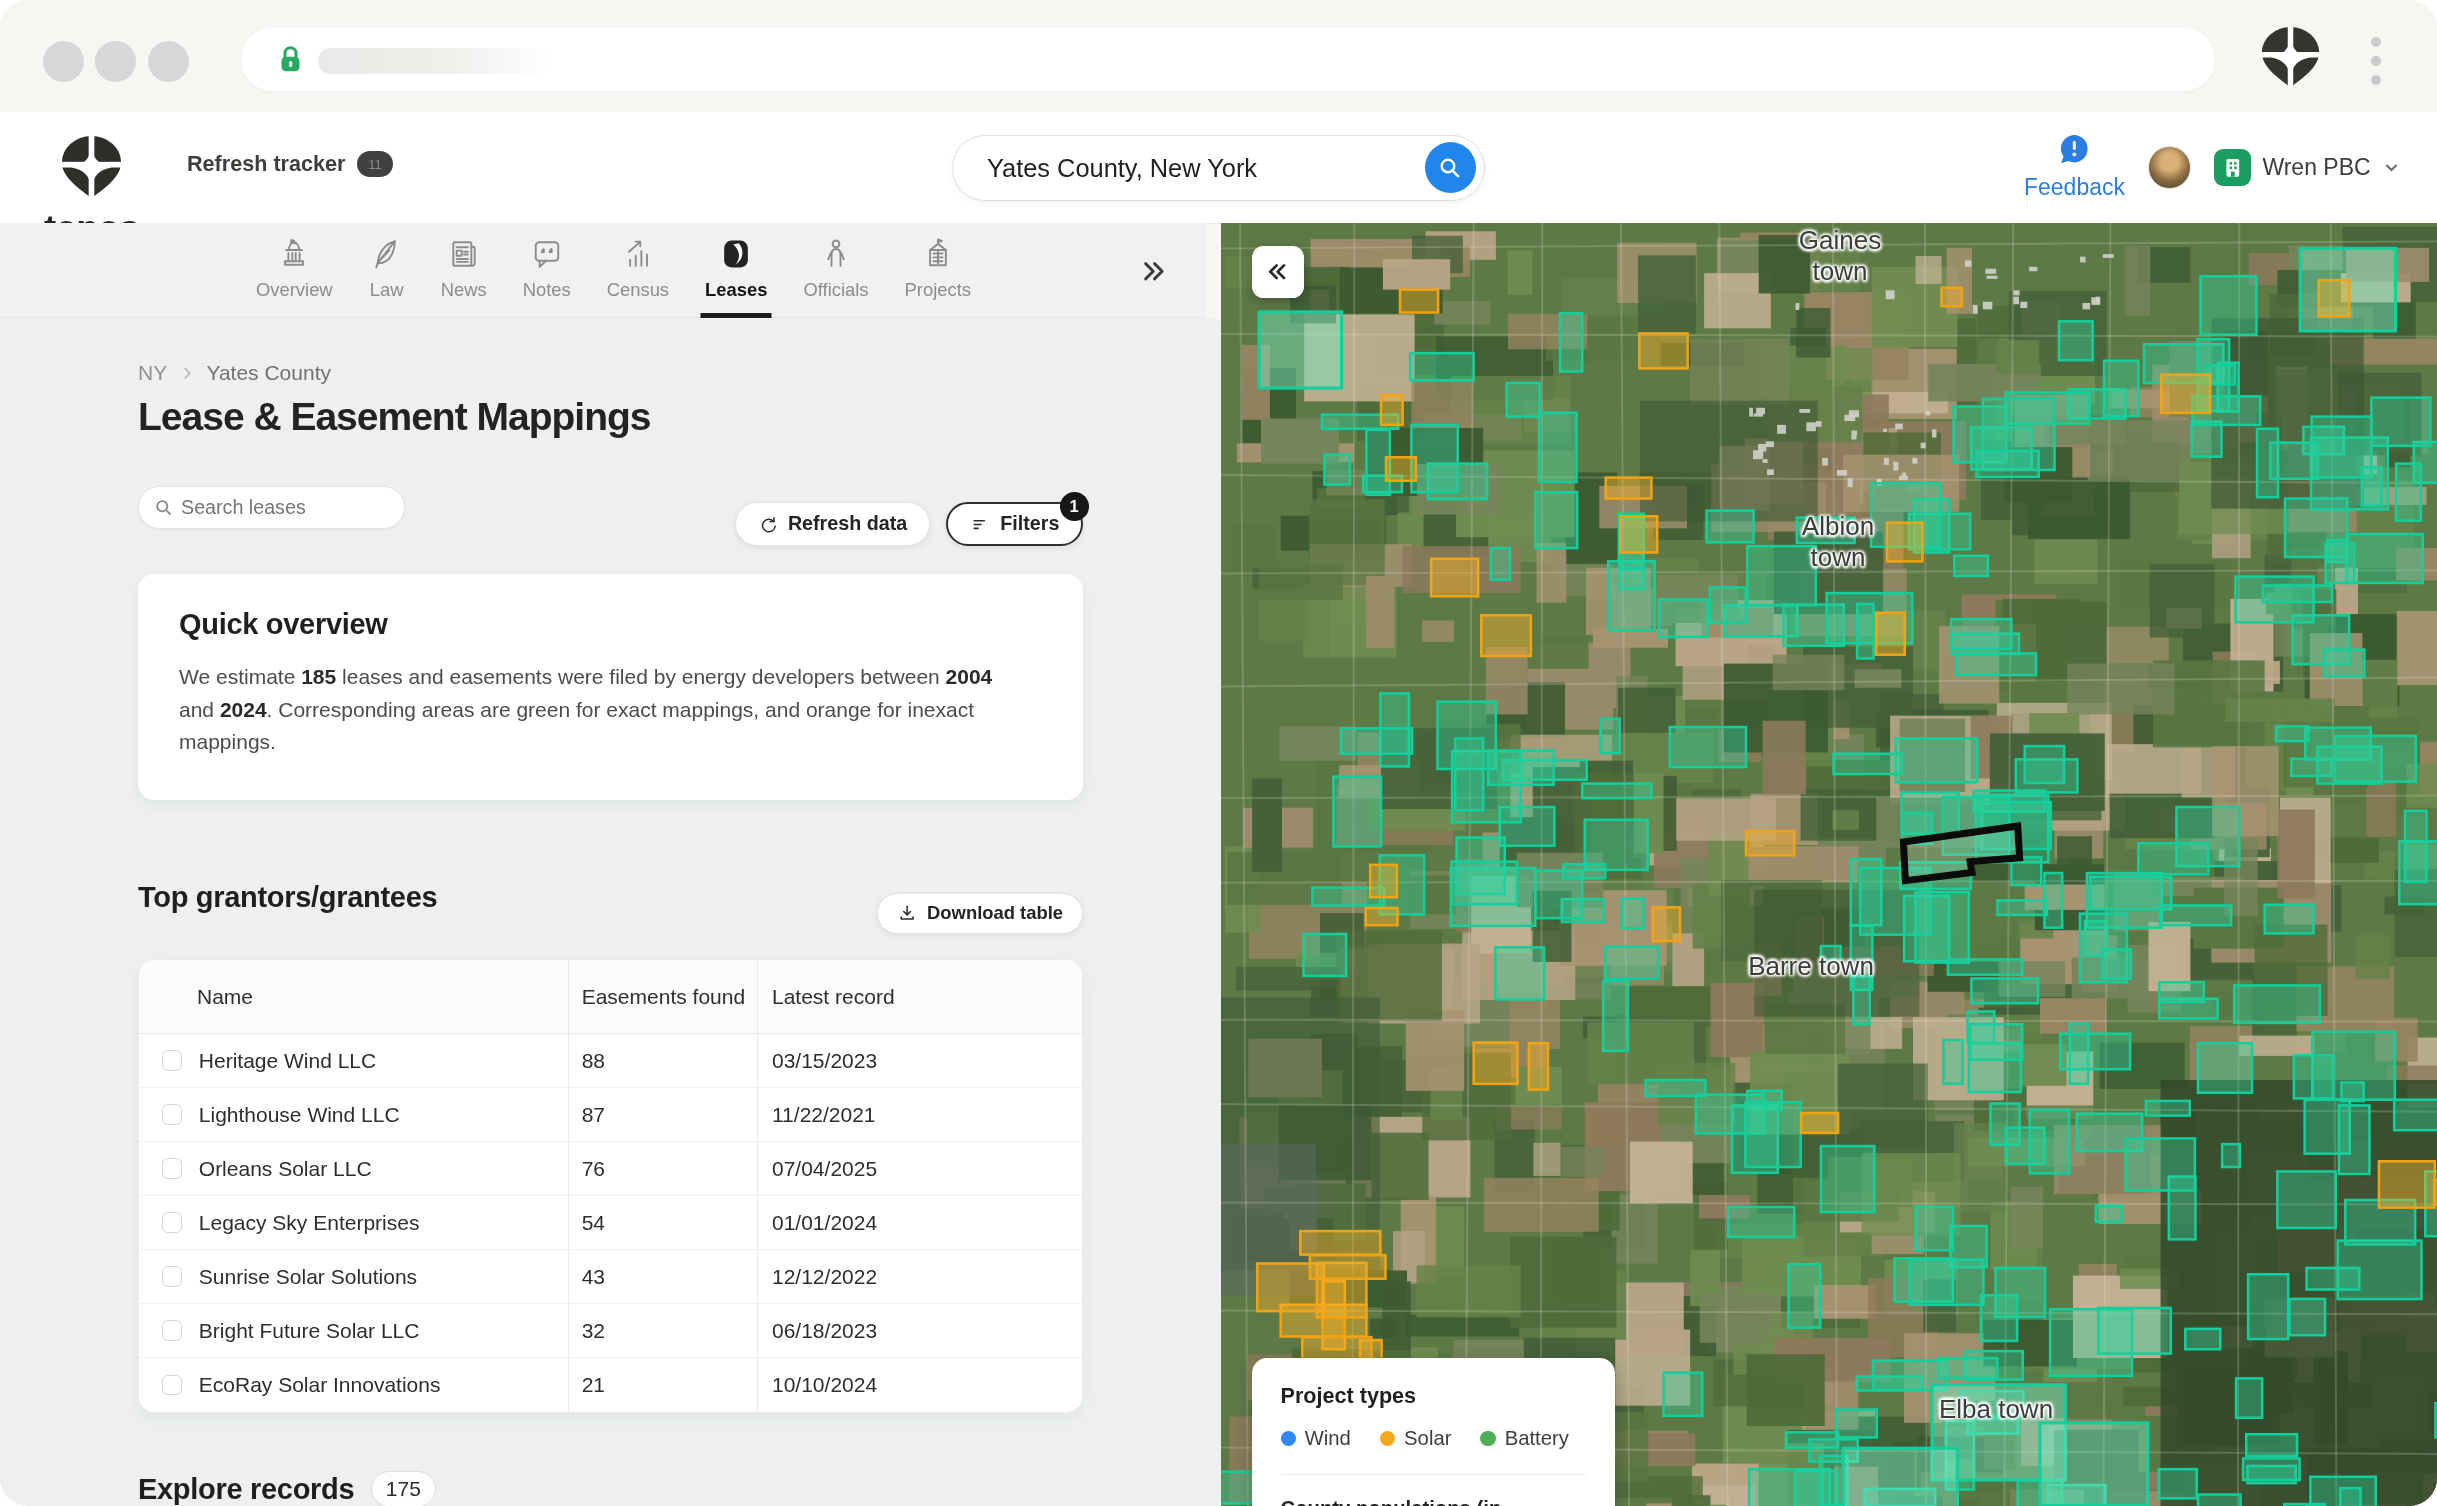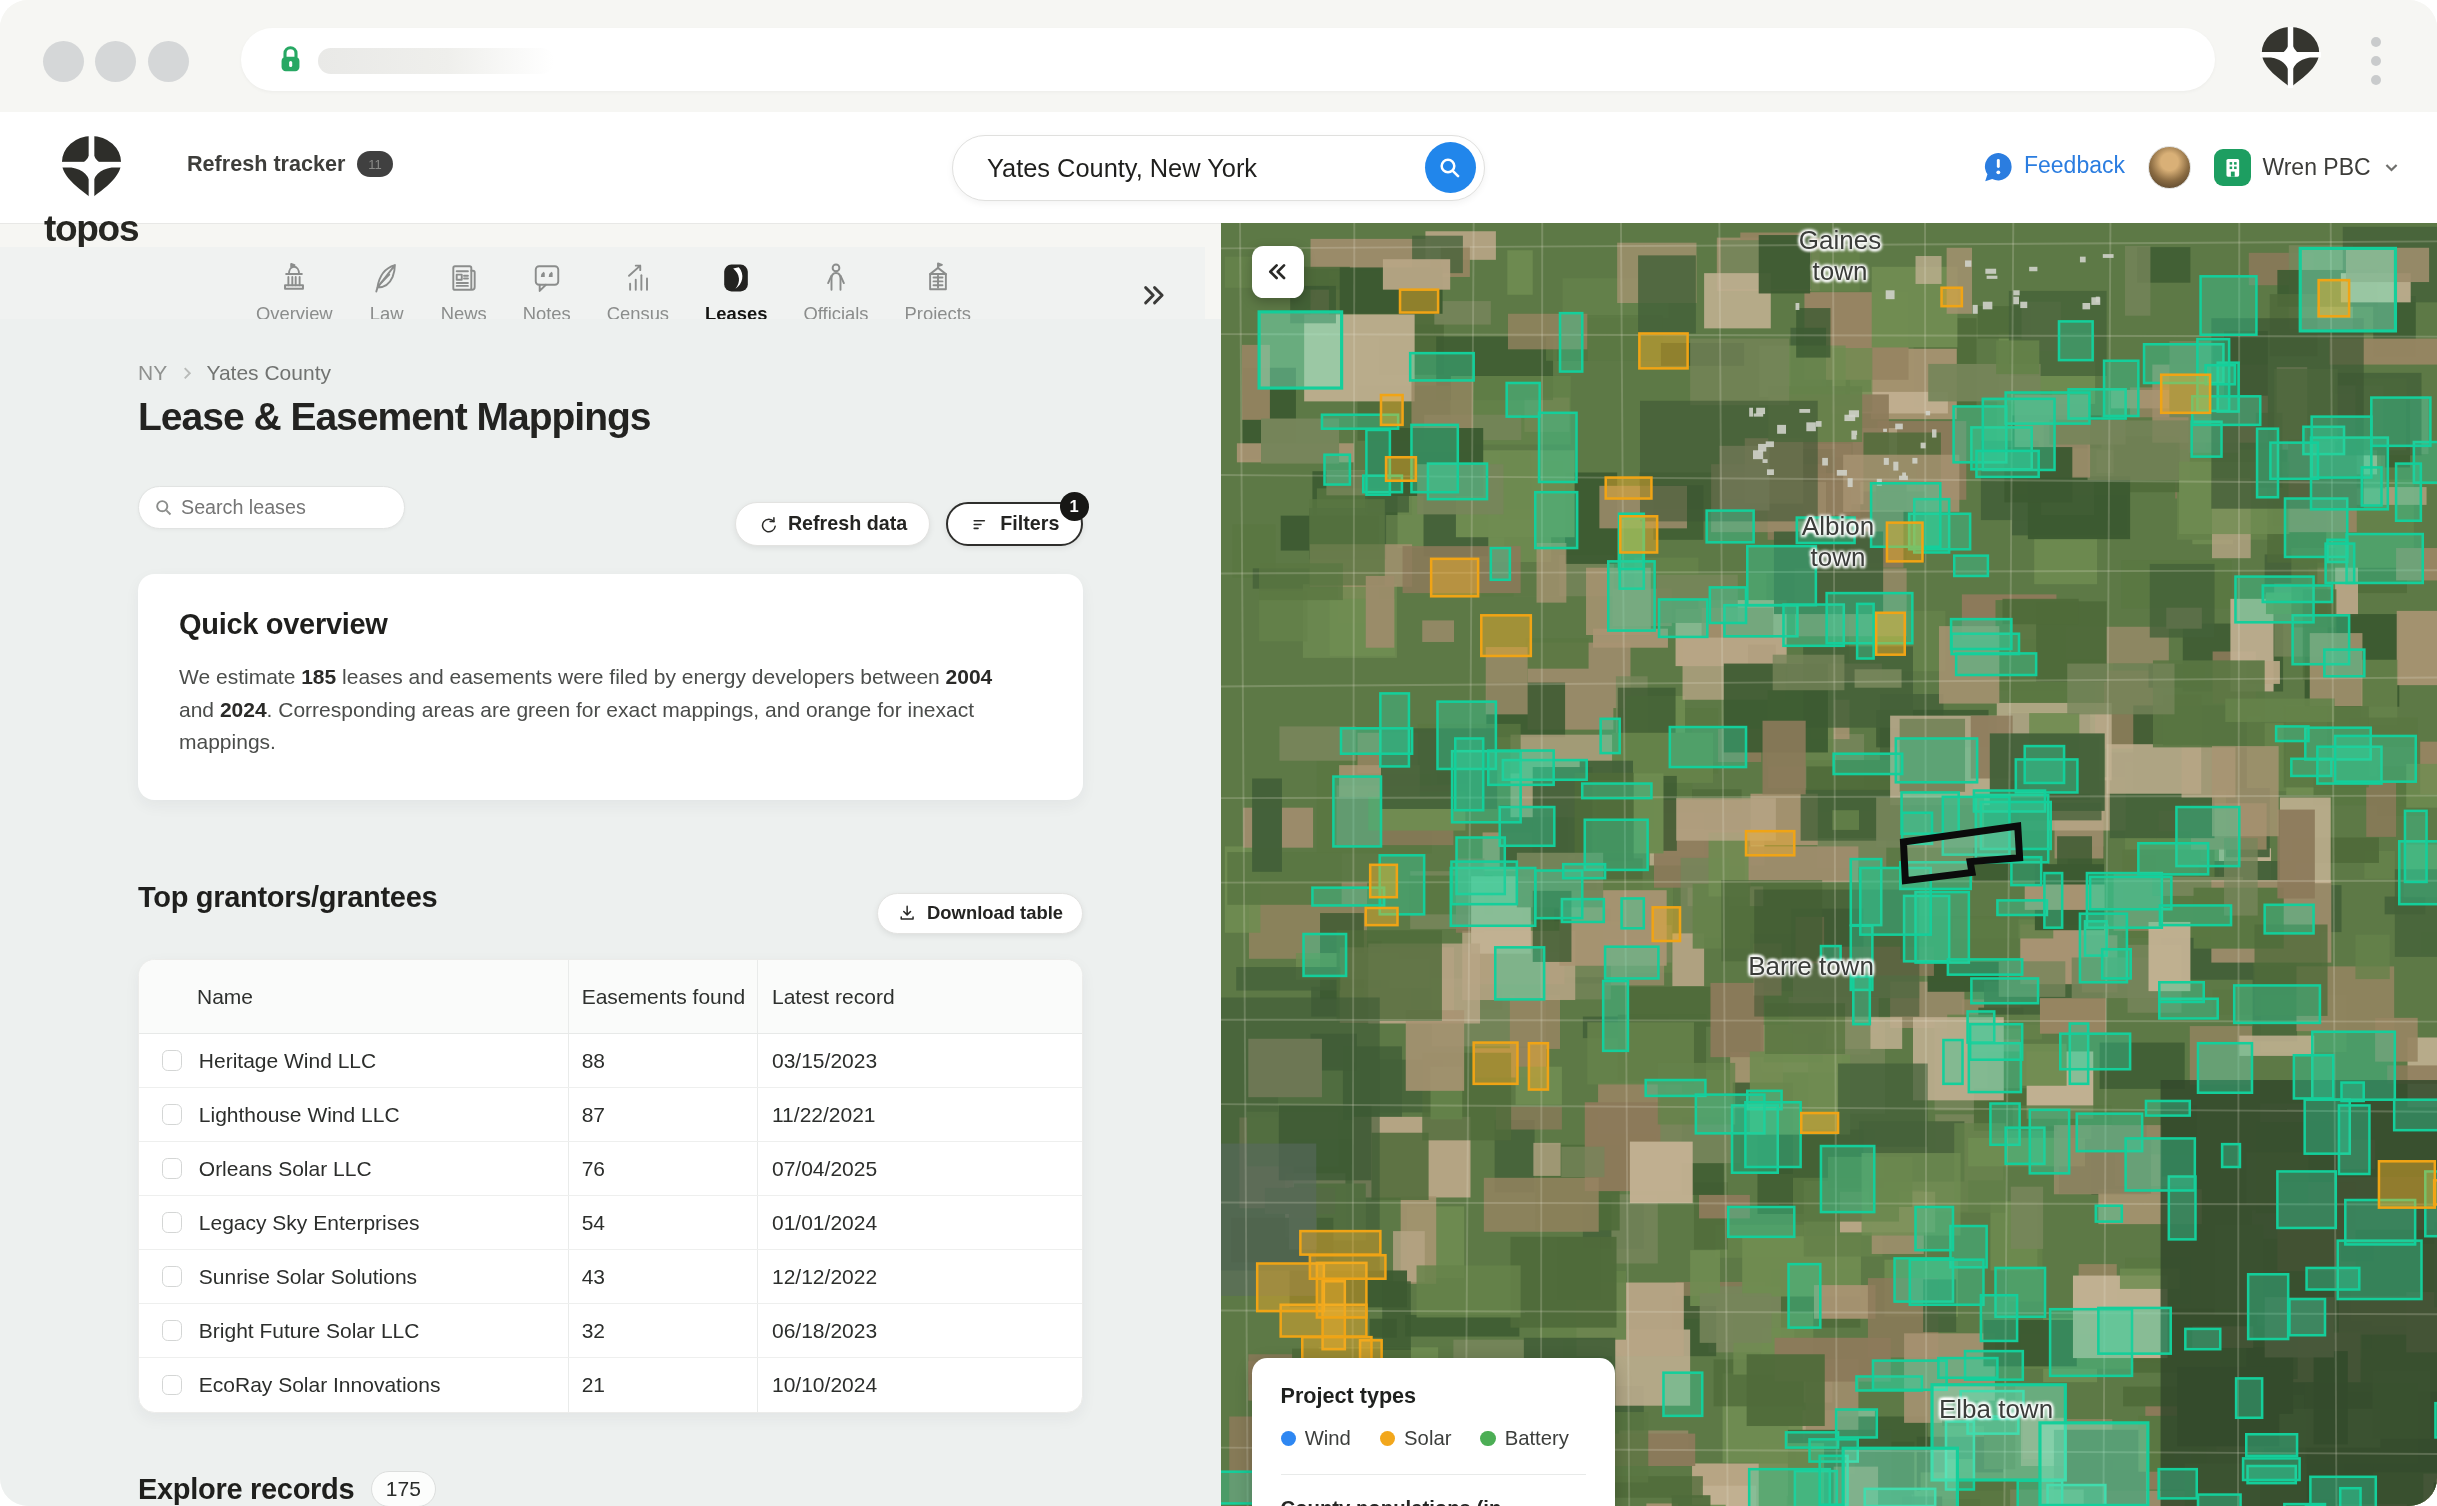--- a/index.html
+++ b/index.html
@@ -29,34 +29,34 @@
   .tracker-label { font-size:21.6px; font-weight:600; color:#3e3e3b; }
   .pill-count { background:#404040; color:#8b8b88; border-radius:15.2px; padding:5.1px 11.4px; font-size:13px; }
   .hdr-search { position:absolute; left:952px; top:23px; width:533px; height:66px; background:#fff;
                 border:1.3px solid #e0e0de; border-radius:33px; box-shadow:0 2.5px 7.6px rgba(0,0,0,.05); }
   .hdr-search input { position:absolute; left:34px; top:0; width:406px; height:100%; border:0; outline:none;
                 background:transparent; font-size:25.4px; color:#1f1f1d; font-family:"Liberation Sans", sans-serif; }
   .hdr-search-btn { position:absolute; right:7.6px; top:6.3px; width:51px; height:51px; border-radius:50%;
                 background:#2186eb; border:0; cursor:pointer; }
   .hdr-search-btn svg { width:29px; height:29px; margin-top:3.8px; }
   .hdr-right { position:absolute; right:36px; top:0; height:100%; display:flex; align-items:center; gap:23px; }
-  .feedback { display:flex; gap:10.2px; color:#2b7de0; font-size:23px; font-weight:500; }
+  .feedback { display:flex; align-items:center; gap:10.2px; color:#2b7de0; font-size:23px; font-weight:500;flex-direction:column; }
   .feedback svg { width:30.5px; height:30.5px; }
   .avatar { width:43px; height:43px; border-radius:50%;
             background:radial-gradient(circle at 50% 36%, #d9b077 0 26%, #8a6b42 58%, #433424 100%);
             border:0.6px solid #e0e0de; }
   .org { display:flex; align-items:center; gap:11.4px; }
   .org-badge { width:37px; height:37px; border-radius:9px; background:#1d9e61; display:flex; align-items:center; justify-content:center; }
   .org-badge svg { width:21.6px; height:21.6px; }
   .org-name { font-size:23px; font-weight:500; color:#3c3c39; }
   .org svg.chev { width:19px; height:19px; stroke:#6f6f6c; }
 
   
   .tab-strip { position:absolute; top:223px; left:0; width:1205px; height:95px; background:#f0f2f1;
-               border-bottom:0.6px solid #e2e4e3;margin-top:24px; }
+               border-bottom:0.6px solid #e2e4e3; }
   .tabs { position:absolute; left:256px; top:0; height:100%; display:flex; gap:36px; }
   .tab { height:100%; display:flex; flex-direction:column; align-items:center; gap:7.6px; padding-top:12.7px;
          position:relative; color:#8b8d8c; font-size:18.4px; cursor:pointer; }
   .tab svg { width:36px; height:36px; stroke:#8b8d8c; fill:none; stroke-width:3.4; stroke-linecap:round; stroke-linejoin:round; }
   .tab.active { color:#141412; font-weight:600; }
   .tab.active::after { content:""; position:absolute; bottom:-0.6px; left:50%; transform:translateX(-50%);
                        width:71px; height:5.1px; background:#1c1c1a; }
   .tab-overflow { position:absolute; right:37px; top:33px; width:30.5px; height:30.5px; color:#3a3a38; cursor:pointer; }
 
   

